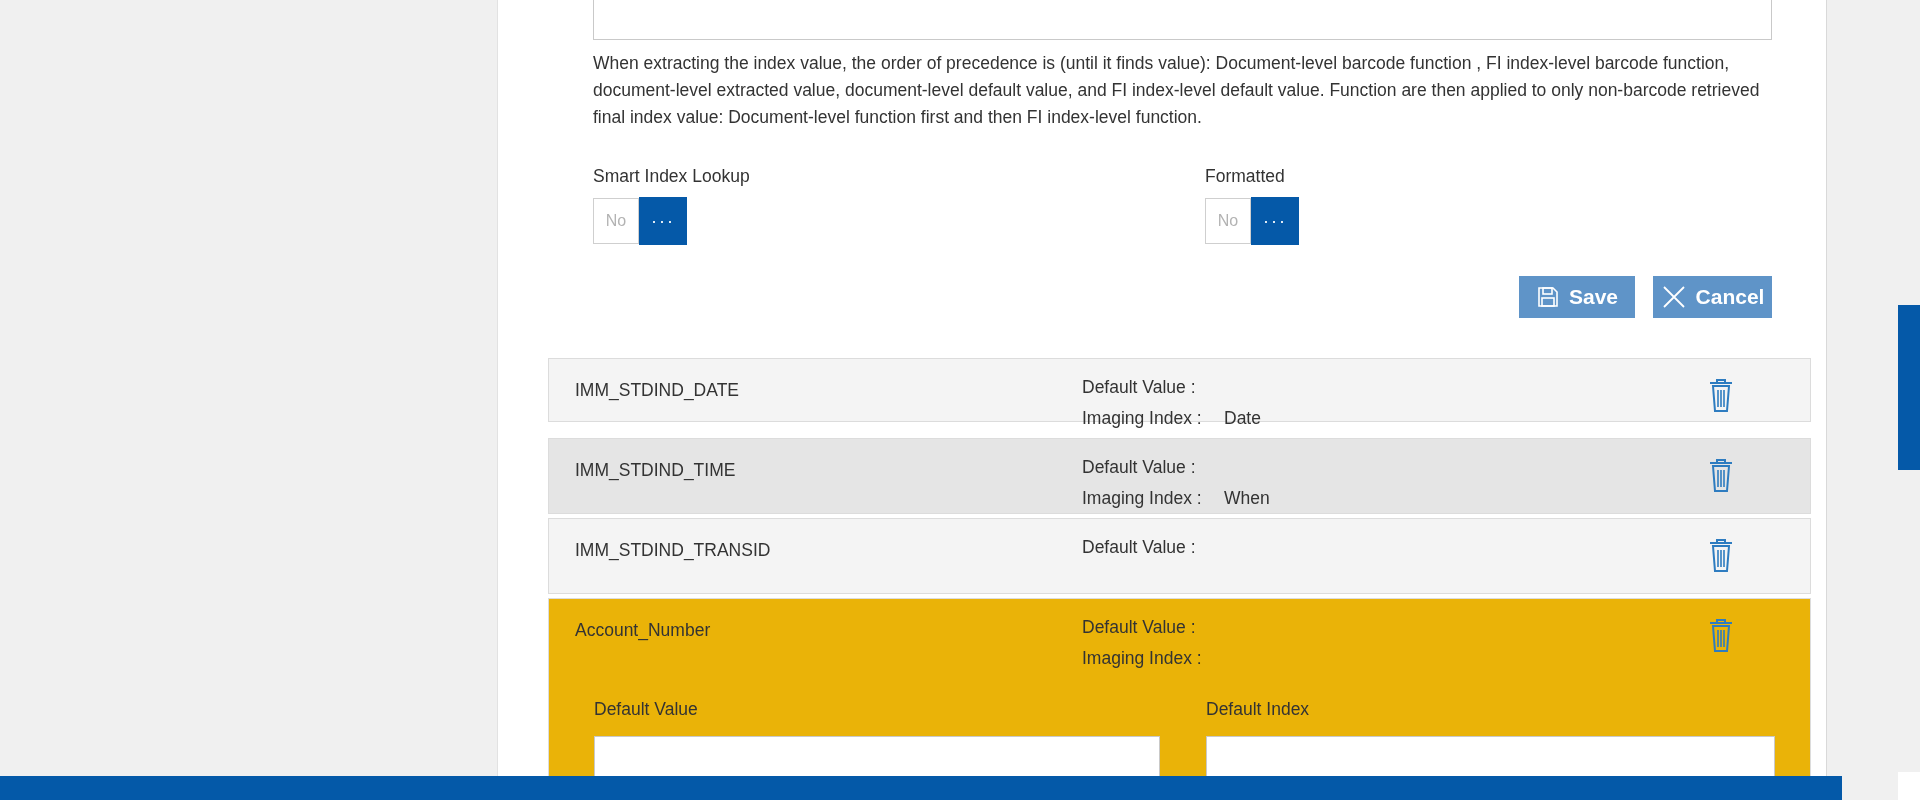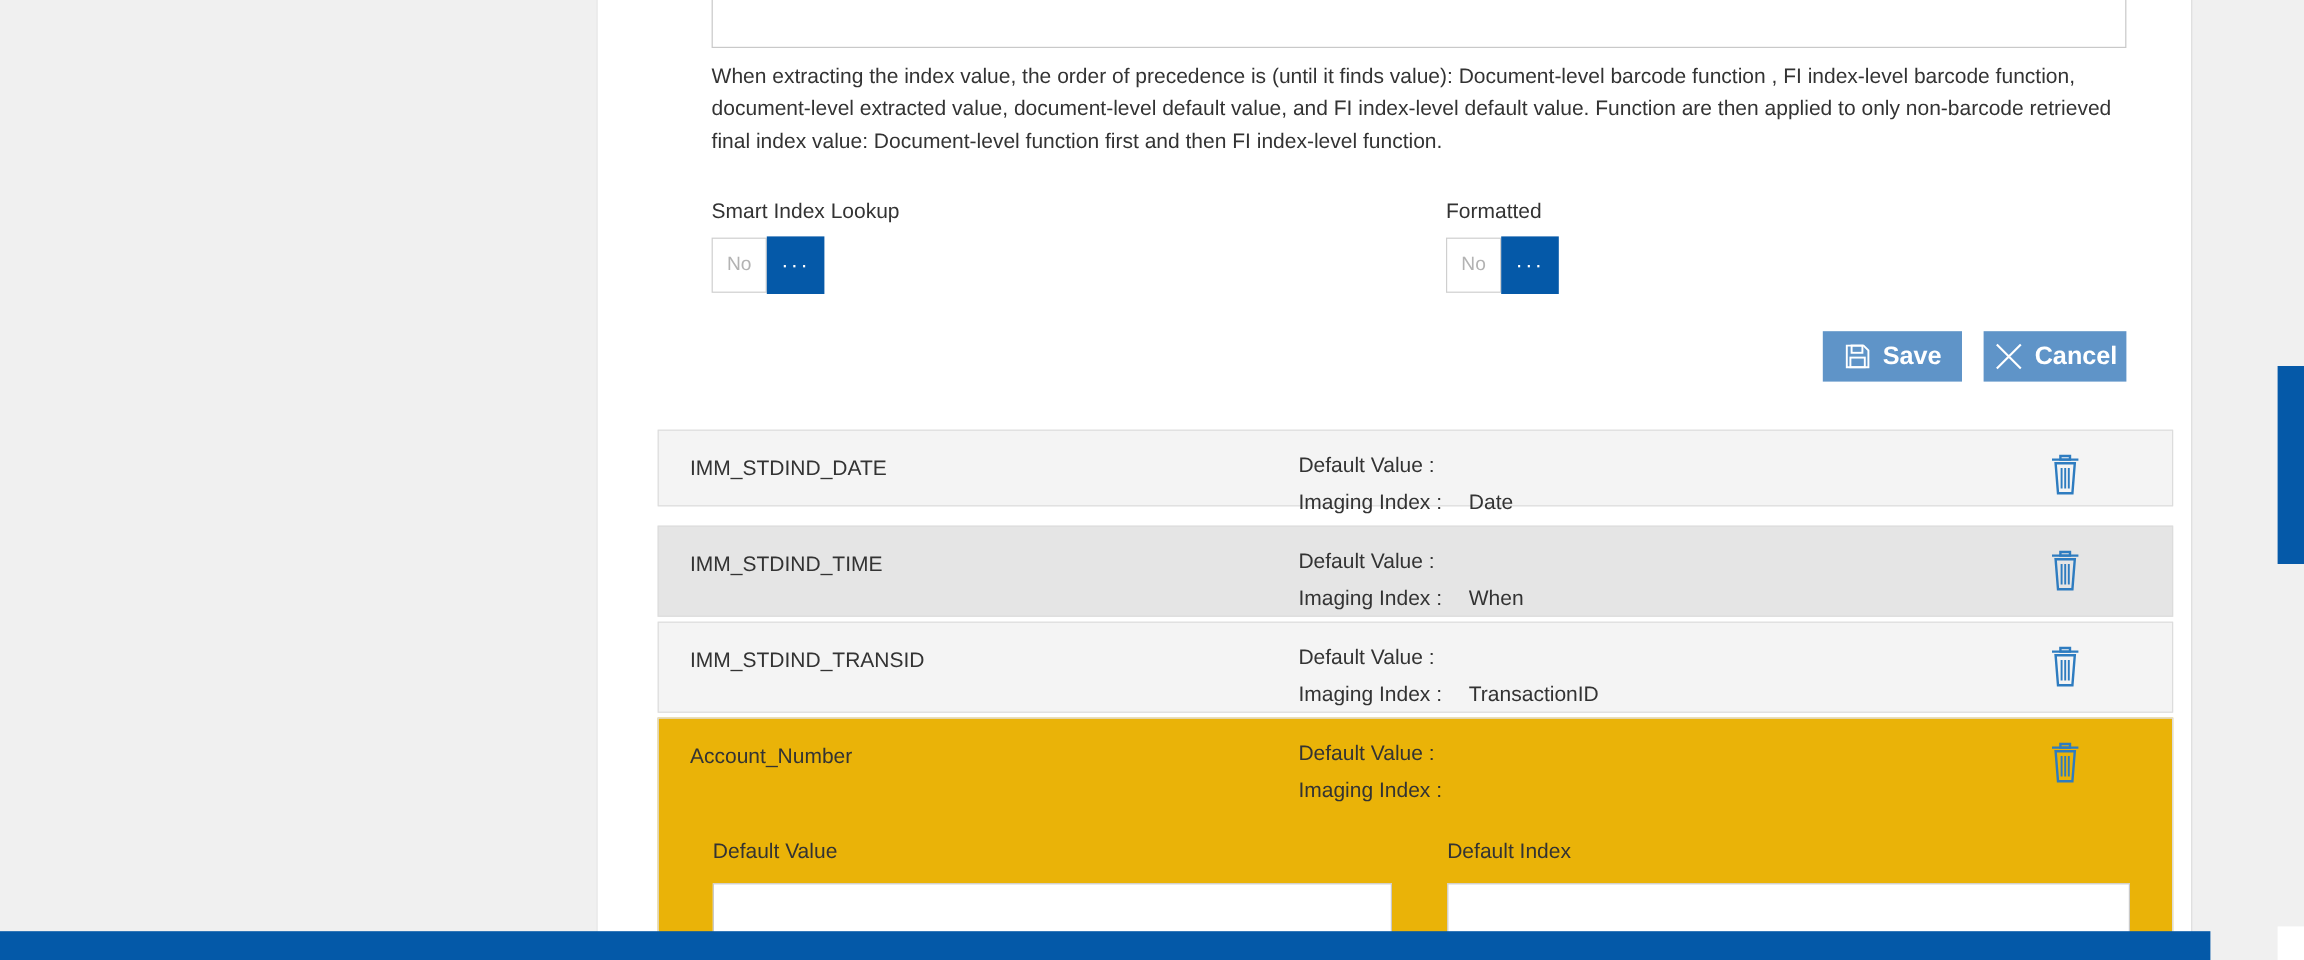--- a/index.html
+++ b/index.html
@@ -170,21 +170,20 @@
           <path d="M12 14 v17 M15 14 v17 M18 14 v17" stroke-width="1.6"></path>
         </svg>
       </span>
     </button>
   </div>
 
   <div class="index-row row-2">
     <div class="row-name">IMM_STDIND_TRANSID</div>
     <div class="row-meta">
       <div class="meta-line"><span class="meta-label">Default Value :</span><span class="meta-value"></span></div>
-      <div class="meta-line"><span class="meta-label">Imaging Index :</span><span class="meta-value">TransactionID</span></div>
     </div>
     <button class="trash-btn">
       <span>
         <svg width="30" height="38" viewBox="0 0 30 38" fill="none" stroke="#2e7cc0" stroke-width="2">
           <path d="M11 4 h8 v3 h-8 z"></path>
           <path d="M4 7 h22"></path>
           <path d="M7 10 l2 25 h12 l2 -25 z"></path>
           <path d="M12 14 v17 M15 14 v17 M18 14 v17" stroke-width="1.6"></path>
         </svg>
       </span>

